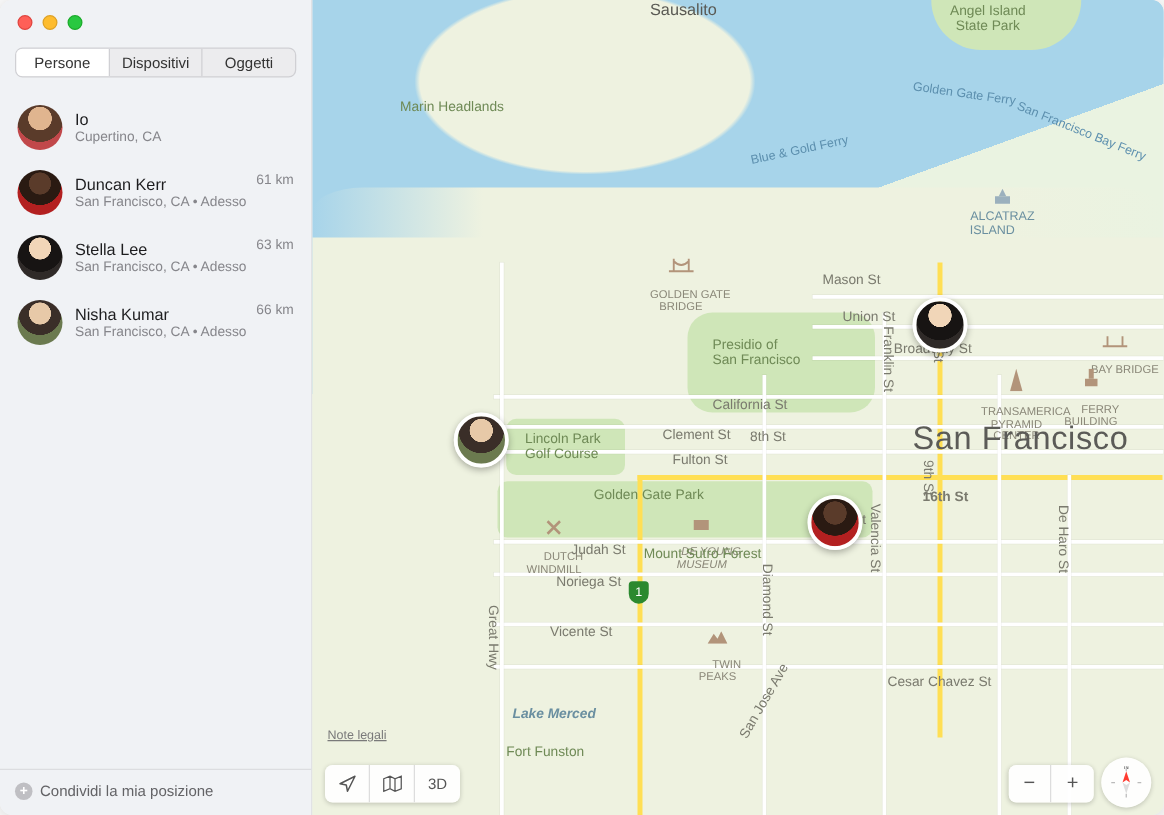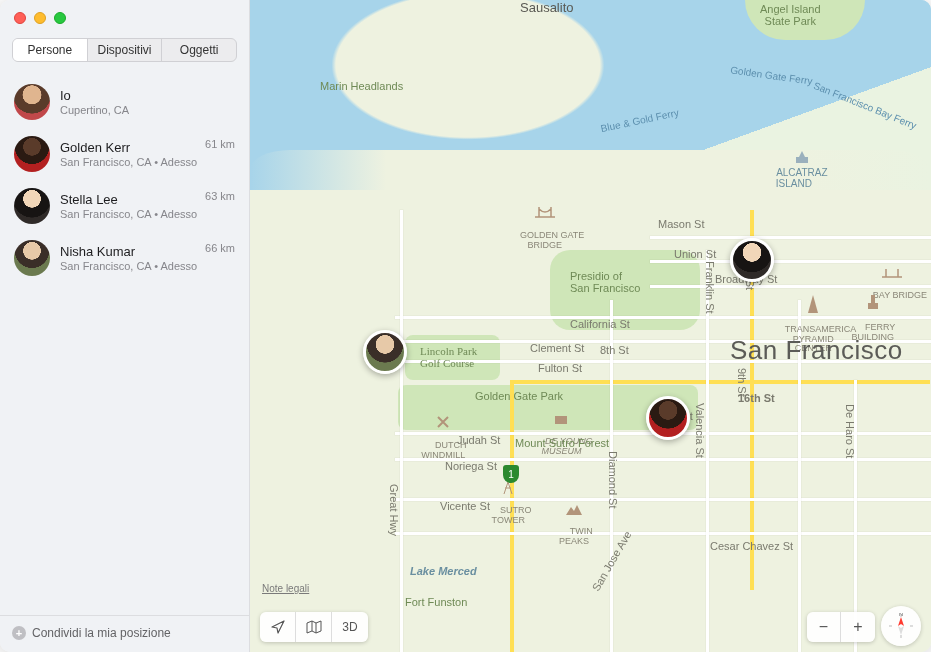--- a/index.html
+++ b/index.html
@@ -95,21 +95,21 @@
         <div class="avatar av0"></div>
         <div class="row-body">
           <div class="row-name">Io</div>
           <div class="row-sub">Cupertino, CA</div>
         </div>
         <div class="row-dist"></div>
       </div>
       <div class="row">
         <div class="avatar av1"></div>
         <div class="row-body">
-          <div class="row-name">Golden Kerr</div>
+          <div class="row-name">Duncan Kerr</div>
           <div class="row-sub">San Francisco, CA • Adesso</div>
         </div>
         <div class="row-dist">61 km</div>
       </div>
       <div class="row">
         <div class="avatar av2"></div>
         <div class="row-body">
           <div class="row-name">Stella Lee</div>
           <div class="row-sub">San Francisco, CA • Adesso</div>
         </div>
@@ -205,45 +205,38 @@
       <svg width="12" height="18" viewBox="0 0 12 18">
           <polygon points="6,0 11,18 1,18" fill="#b2947a"></polygon>
         </svg>
       <span>TRANSAMERICA
 PYRAMID
 CENTER</span>
     </div>
 
     <div class="map-label" style="left:320px; top:270px; color:#6f8a56; white-space:pre;">Presidio of
 San Francisco</div>
-    <div class="map-label" style="left:170px; top:345px; color:#6f8a56; white-space:pre;font-family:Liberation Serif, serif;">Lincoln Park
+    <div class="map-label" style="left:170px; top:345px; color:#6f8a56; white-space:pre;">Lincoln Park
 Golf Course</div>
     <div class="poi" style="left:170px; top:395px; white-space:pre;">
       <svg width="14" height="14" viewBox="0 0 14 14">
           <path d="M7 7 L2 2 M7 7 L12 2 M7 7 L2 12 M7 7 L12 12" stroke="#b2947a" stroke-width="2"></path>
         </svg>
       <span>DUTCH
 WINDMILL</span>
     </div>
     <div class="poi" style="left:280px; top:393px; white-space:pre;font-style:italic;">
       <svg width="14" height="12">
           <rect x="1" y="3" width="12" height="8" fill="#b2947a"></rect>
         </svg>
       <span>DE YOUNG
 MUSEUM</span>
     </div>
     <div class="map-label" style="left:225px; top:390px; color:#6f8a56;">Golden Gate Park</div>
     <div class="map-label" style="left:265px; top:437px; color:#6f8a56;">Mount Sutro Forest</div>
-    <div class="poi" style="left:235px; top:460px; white-space:pre;">
-      <svg width="12" height="14">
-          <path d="M2 14 L6 2 L10 14 M3 8 L9 8" stroke="#b2947a" fill="none"></path>
-        </svg>
-      <span>SUTRO
-TOWER</span>
-    </div>
     <div class="poi" style="left:305px; top:485px; white-space:pre;">
       <svg width="16" height="10">
           <polygon points="0,10 5,2 8,6 11,0 16,10" fill="#b2947a"></polygon>
         </svg>
       <span>TWIN
 PEAKS</span>
     </div>
     <div class="map-label" style="left:155px; top:596px; color:#6f8a56;">Fort Funston</div>
     <div class="map-label" style="left:160px; top:565px; font-style:italic; color:#6a8fa0;font-weight:bold;">Lake Merced</div>
 

